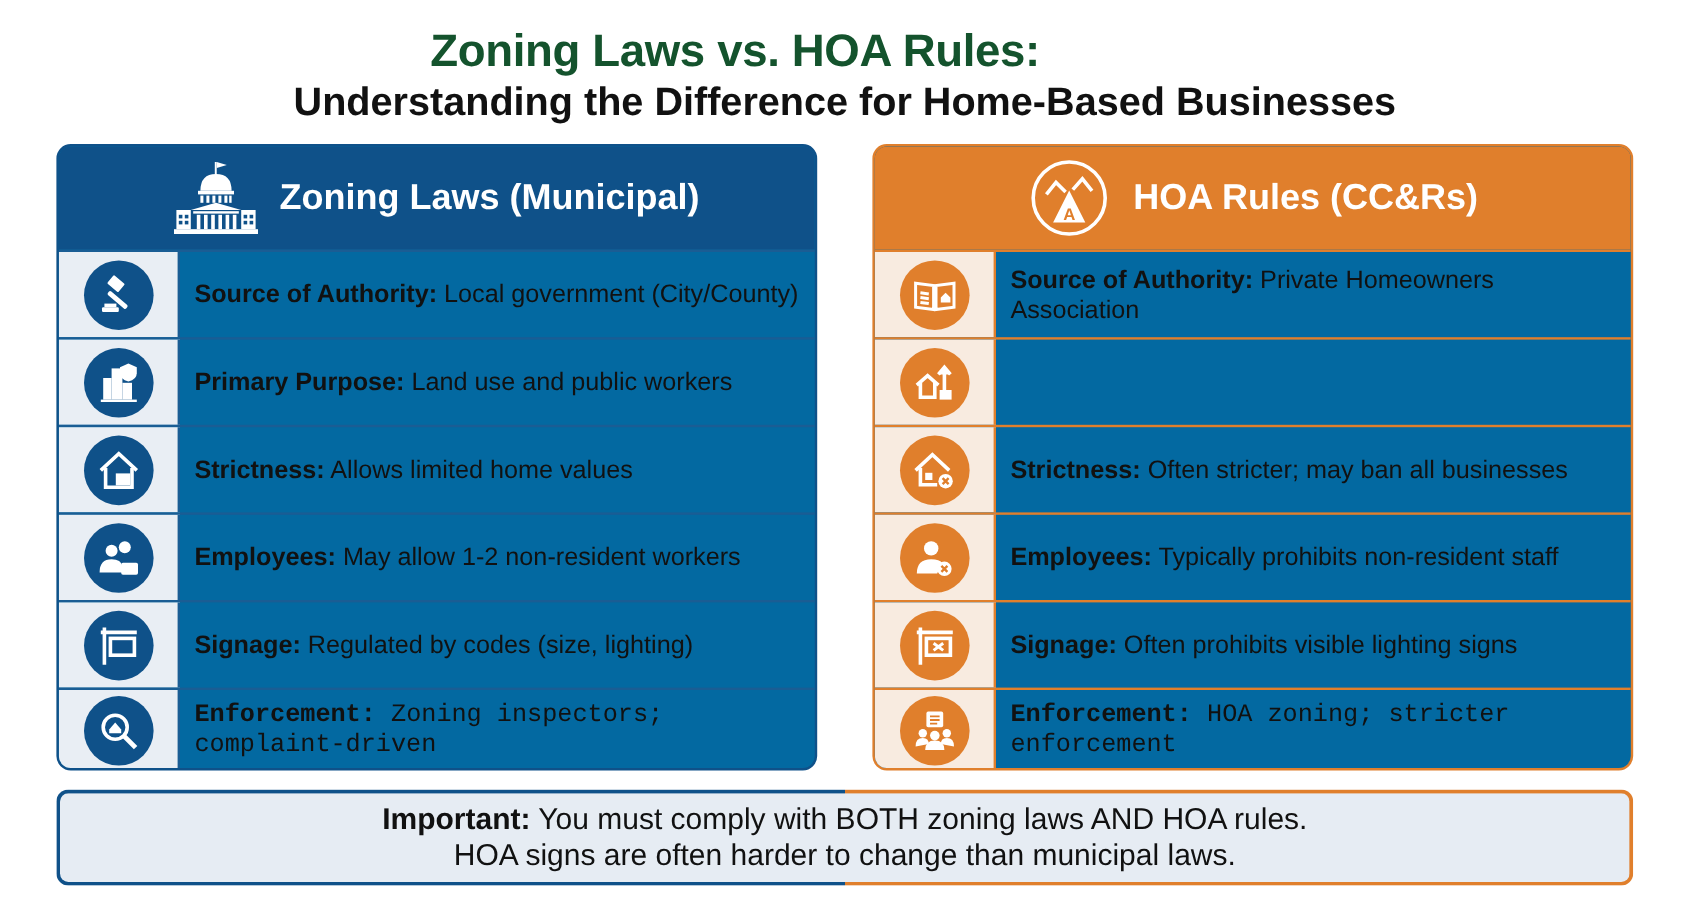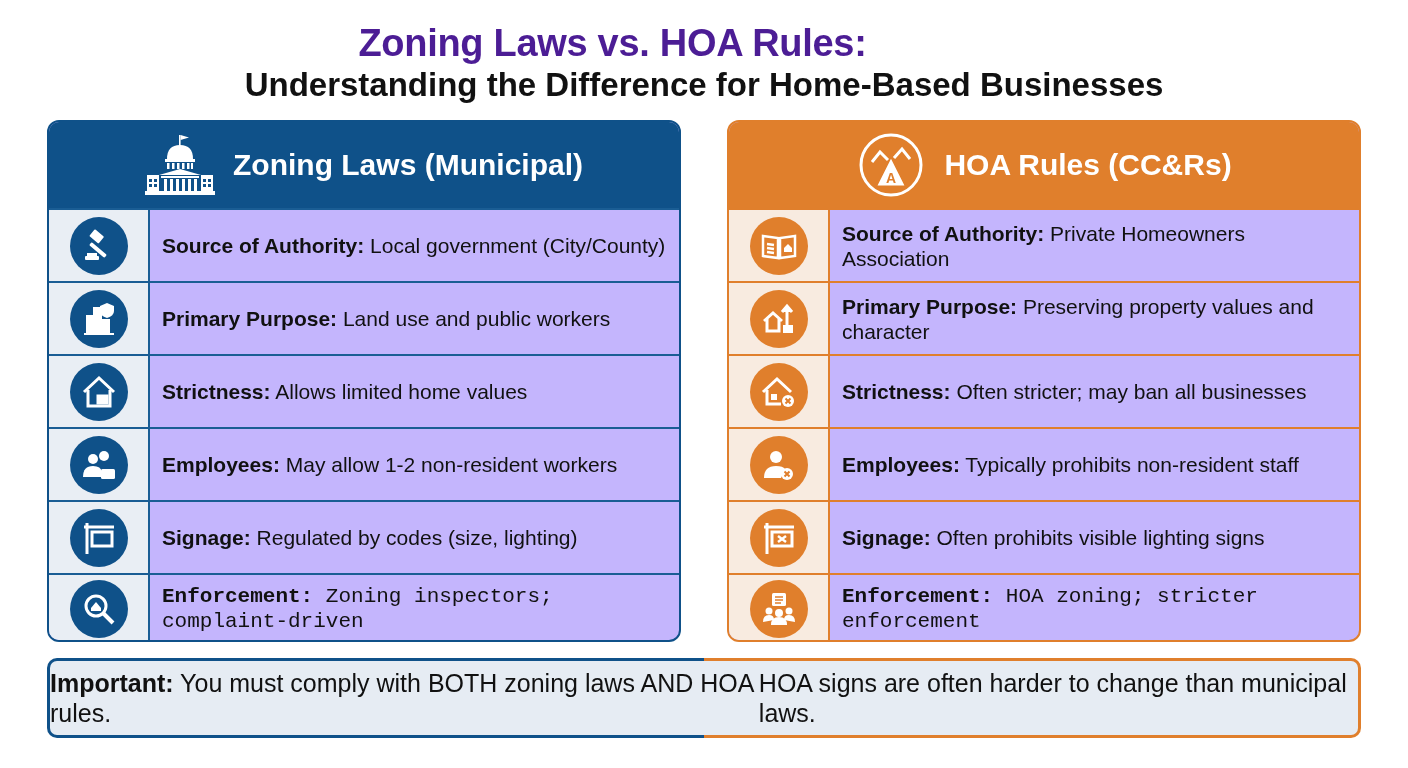--- a/index.html
+++ b/index.html
@@ -1,22 +1,22 @@
 <!DOCTYPE html>
 <html><head>
 <meta charset="utf-8">
 <style>
   * { box-sizing: border-box; margin: 0; padding: 0; }
   html, body { width: 1408px; height: 768px; background: #ffffff; overflow: hidden; }
   body { font-family: "Liberation Sans", "DejaVu Sans", sans-serif; color: #111; position: relative; }
 
-  .title { position: absolute; left: 0; width: 1225px; top: 22px; text-align: center; font-size: 38px; font-weight: bold; color: #4c1d95; letter-spacing: -0.3px; }
+  .title { position: absolute; left: 0; width: 1225px; top: 22px; text-align: center; font-size: 38px; font-weight: bold; color: #14532d; letter-spacing: -0.3px; }
   .subtitle { position: absolute; left: 0; width: 1408px; top: 66px; text-align: center; font-size: 33px; font-weight: bold; color: #111; }
 
-  .panel { position: absolute; top: 120px; width: 634px; height: 522px; border-radius: 12px; overflow: hidden; border: 2px solid; background: #c4b5fd; }
+  .panel { position: absolute; top: 120px; width: 634px; height: 522px; border-radius: 12px; overflow: hidden; border: 2px solid; background: #0369a1; }
   .panel.blue { left: 47px; border-color: #0f5189; }
   .panel.orange { left: 727px; border-color: #e07f2c; }
 
   .panel-header { height: 86px; display: flex; align-items: center; justify-content: center; gap: 18px; color: #fff; font-size: 30px; font-weight: bold; }
   .blue .panel-header { background: #0f5189; }
   .orange .panel-header { background: #e07f2c; }
   .header-icon { width: 70px; height: 66px; display: flex; align-items: center; justify-content: center; }
 
   .row { position: relative; height: 73px; display: flex; border-top: 2px solid; }
   .blue .row { border-color: #1a5d94; }
@@ -32,21 +32,21 @@
   .blue .icon-circle { background: #0f5189; }
   .orange .icon-circle { background: #e07f2c; }
 
   .text-cell { flex: 1; display: flex; align-items: center; padding: 0 12px 0 12px; font-size: 21px; line-height: 25px; color: #111; }
   .text-cell b { font-weight: bold; }
 
   .note { position: absolute; left: 47px; top: 658px; width: 1314px; height: 80px; border-radius: 10px; background: #e6ecf3;
           border: 3px solid transparent;
           background-image: linear-gradient(#e6ecf3, #e6ecf3), linear-gradient(90deg, #0f5189 0%, #0f5189 50%, #e07f2c 50%, #e07f2c 100%);
           background-origin: border-box; background-clip: padding-box, border-box;
-          display: flex; flex-direction: row; align-items: center; justify-content: center; font-size: 25px; line-height: 30px; color: #111; }
+          display: flex; flex-direction: column; align-items: center; justify-content: center; font-size: 25px; line-height: 30px; color: #111; }
   .note b { font-weight: bold; }
 </style>
 </head>
 <body>
 
 <div class="title">Zoning Laws vs. HOA Rules:</div>
 <div class="subtitle">Understanding the Difference for Home-Based Businesses</div>
 
 <div class="panel blue">
   <div class="panel-header">
@@ -216,23 +216,20 @@
         <span class="icon-circle">
       <svg width="40" height="40" viewBox="0 0 40 40" fill="none" stroke="#fff" stroke-width="3">
             <path d="M5 22 L14 14 L23 22"></path>
             <path d="M8 20 L8 32 L20 32 L20 20"></path>
             <path d="M28 30 L28 8"></path>
             <path d="M23 13 L28 7 L33 13" fill="#fff"></path>
             <rect x="24" y="26" width="10" height="8" fill="#fff" stroke="none"></rect>
           </svg>
     </span>
       </div>
-    <div class="text-cell">
-        <span><b>Primary Purpose:</b> <span>Preserving property values and character</span></span>
-      </div>
   </div>
 
   <div class="row">
     <div class="icon-cell">
         <span class="icon-circle">
       <svg width="40" height="40" viewBox="0 0 40 40" fill="none" stroke="#fff" stroke-width="3">
             <path d="M4 20 L18 7 L32 20"></path>
             <path d="M8 18 L8 32 L22 32"></path>
             <rect x="12" y="22" width="6" height="6" fill="#fff" stroke="none"></rect>
             <circle cx="29" cy="29" r="6" fill="#fff" stroke="none"></circle>

